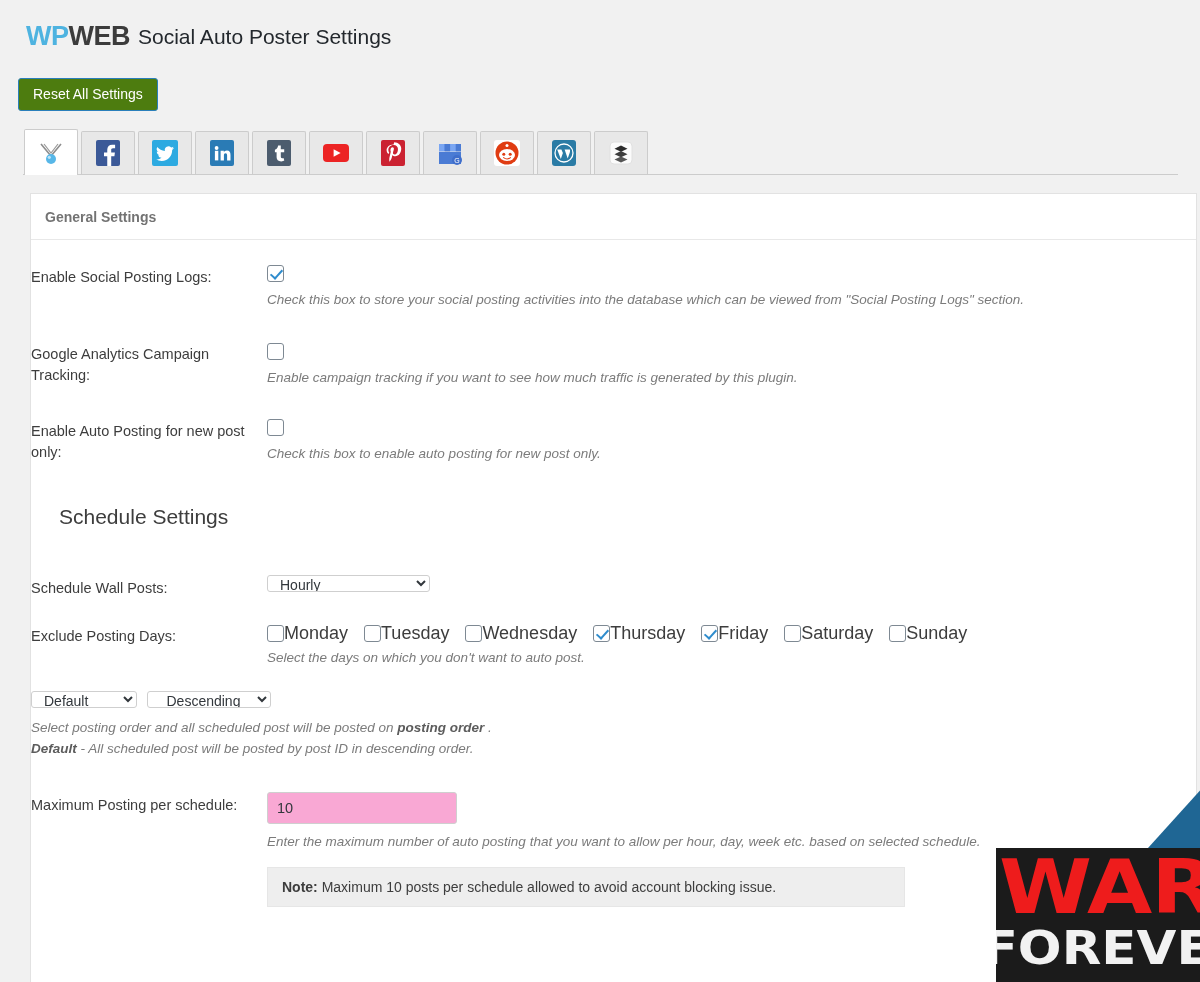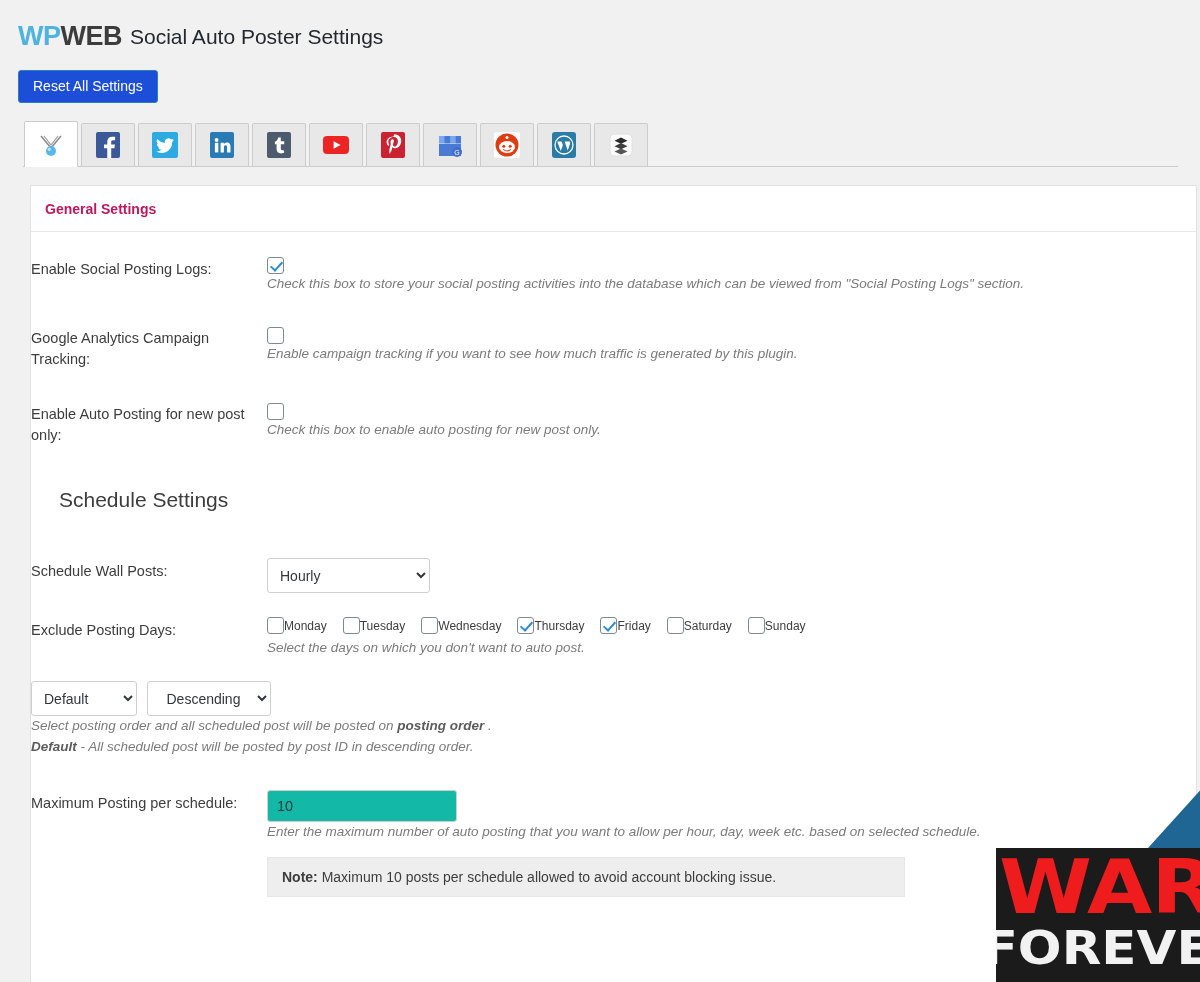--- a/index.html
+++ b/index.html
@@ -6,35 +6,35 @@
   html, body {
     margin: 0; padding: 0;
     width: 1200px; height: 982px;
     background: #f1f1f1;
     font-family: "Liberation Sans", sans-serif;
     overflow: hidden;
   }
   .page { position: relative; width: 1200px; height: 982px; overflow: hidden; }
 
   
-  .header { display: flex; align-items: center; padding: 16px 0 0 18px; height: 56px; }
+  .header { display: flex; align-items: center; padding: 16px 0 0 26px; height: 56px; }
   .logo { font-size: 27px; font-weight: 700; letter-spacing: -0.5px; line-height: 1; }
   .logo .wp { color: #4eb3e0; }
   .logo .web { color: #3c3c3c; }
   .page-title {
     font-size: 21px; color: #23282d; margin-left: 8px;
     font-weight: 400; line-height: 1;
   }
 
   
   .reset-wrap { padding: 14px 0 0 18px; }
   .reset-btn {
-    background: #1d4ed8; border: 1px solid #2a7fbb; color: #fff;
+    background: #4d7c0f; border: 1px solid #2a7fbb; color: #fff;
     font-size: 14px; padding: 8px 14px 9px; border-radius: 3px;
-    cursor: pointer; font-family: inherit; line-height: 1;
+    cursor: pointer; font-family: inherit; line-height: 1; margin-top: 8px;
   }
 
   
   .tabs {
     margin: 17px 0 0 23px; display: flex; align-items: flex-end;
     border-bottom: 1px solid #ccc; padding-left: 1px;
     width: 1155px; height: 47px;
   }
   .tab {
     width: 54px; height: 43px; margin-right: 3px;
@@ -48,34 +48,34 @@
 
   
   .panel {
     margin: 18px 0 0 30px; width: 1167px;
     background: #fff; border: 1px solid #e2e2e2;
     min-height: 800px;
   }
   .panel-head {
     border-bottom: 1px solid #e8e8e8;
     padding: 15px 0 14px 14px;
-    font-size: 14px; color: #be185d; font-weight: 600;
+    font-size: 14px; color: #737373; font-weight: 600;
   }
   .panel-body { padding: 0 0 10px 0; }
 
   .row { display: flex; padding: 14px 0 0 0; }
   .row .label {
     width: 236px; flex: 0 0 236px;
     padding-top: 3px;
     font-size: 14.5px; color: #3d3d3d; line-height: 21px;
   }
   .row .field { flex: 1; padding-right: 10px; }
   .desc {
     font-style: italic; color: #7b7b7b; font-size: 13.5px;
-    margin-top: 0; line-height: 19px;
+    margin-top: 8px; line-height: 19px;
   }
   .desc b { font-weight: 700; color: #5c5c5c; font-style: italic; }
 
   
   .cb {
     width: 17px; height: 17px; border: 1px solid #7e8993;
     border-radius: 3px; background: #fff; display: inline-block;
     vertical-align: middle; position: relative; cursor: pointer;
   }
   .cb.checked::after {
@@ -87,38 +87,38 @@
   
   .section-head {
     font-size: 21px; color: #3d3d3d; font-weight: 400;
     padding: 42px 0 0 28px;
   }
 
   
   select.sel {
     font-family: inherit; font-size: 14px; color: #32373c;
     border: 1px solid #cfcfcf; border-radius: 3px; background: #fff;
-    height: 35px; padding: 0 8px; cursor: pointer;
+    height: 17px; padding: 0 8px; cursor: pointer;
   }
   select.sel.wide { width: 163px; }
   select.sel.m1 { width: 106px; }
   select.sel.m2 { width: 124px; margin-left: 6px; text-align: center; }
 
   
   .days { display: flex; align-items: center; flex-wrap: nowrap; }
   .day { display: flex; align-items: center; margin-right: 16px; }
   .day span {
-    font-size: 12px; color: #3d3d3d; white-space: nowrap;
+    font-size: 18px; color: #3d3d3d; white-space: nowrap;
   }
 
   
   input.txt {
     font-family: inherit; font-size: 14.5px; color: #32373c;
     border: 1px solid #cfcfcf; border-radius: 3px;
-    height: 32px; width: 190px; padding: 0 9px; background: #14b8a6;
+    height: 32px; width: 190px; padding: 0 9px; background: #f9a8d4;
   }
 
   .note {
     margin-top: 16px; background: #eeeeee; border: 1px solid #e6e6e6;
     padding: 11px 14px; width: 638px; font-size: 14px; color: #3d3d3d;
   }
   .note b { font-weight: 700; }
 
   
   .wm {

